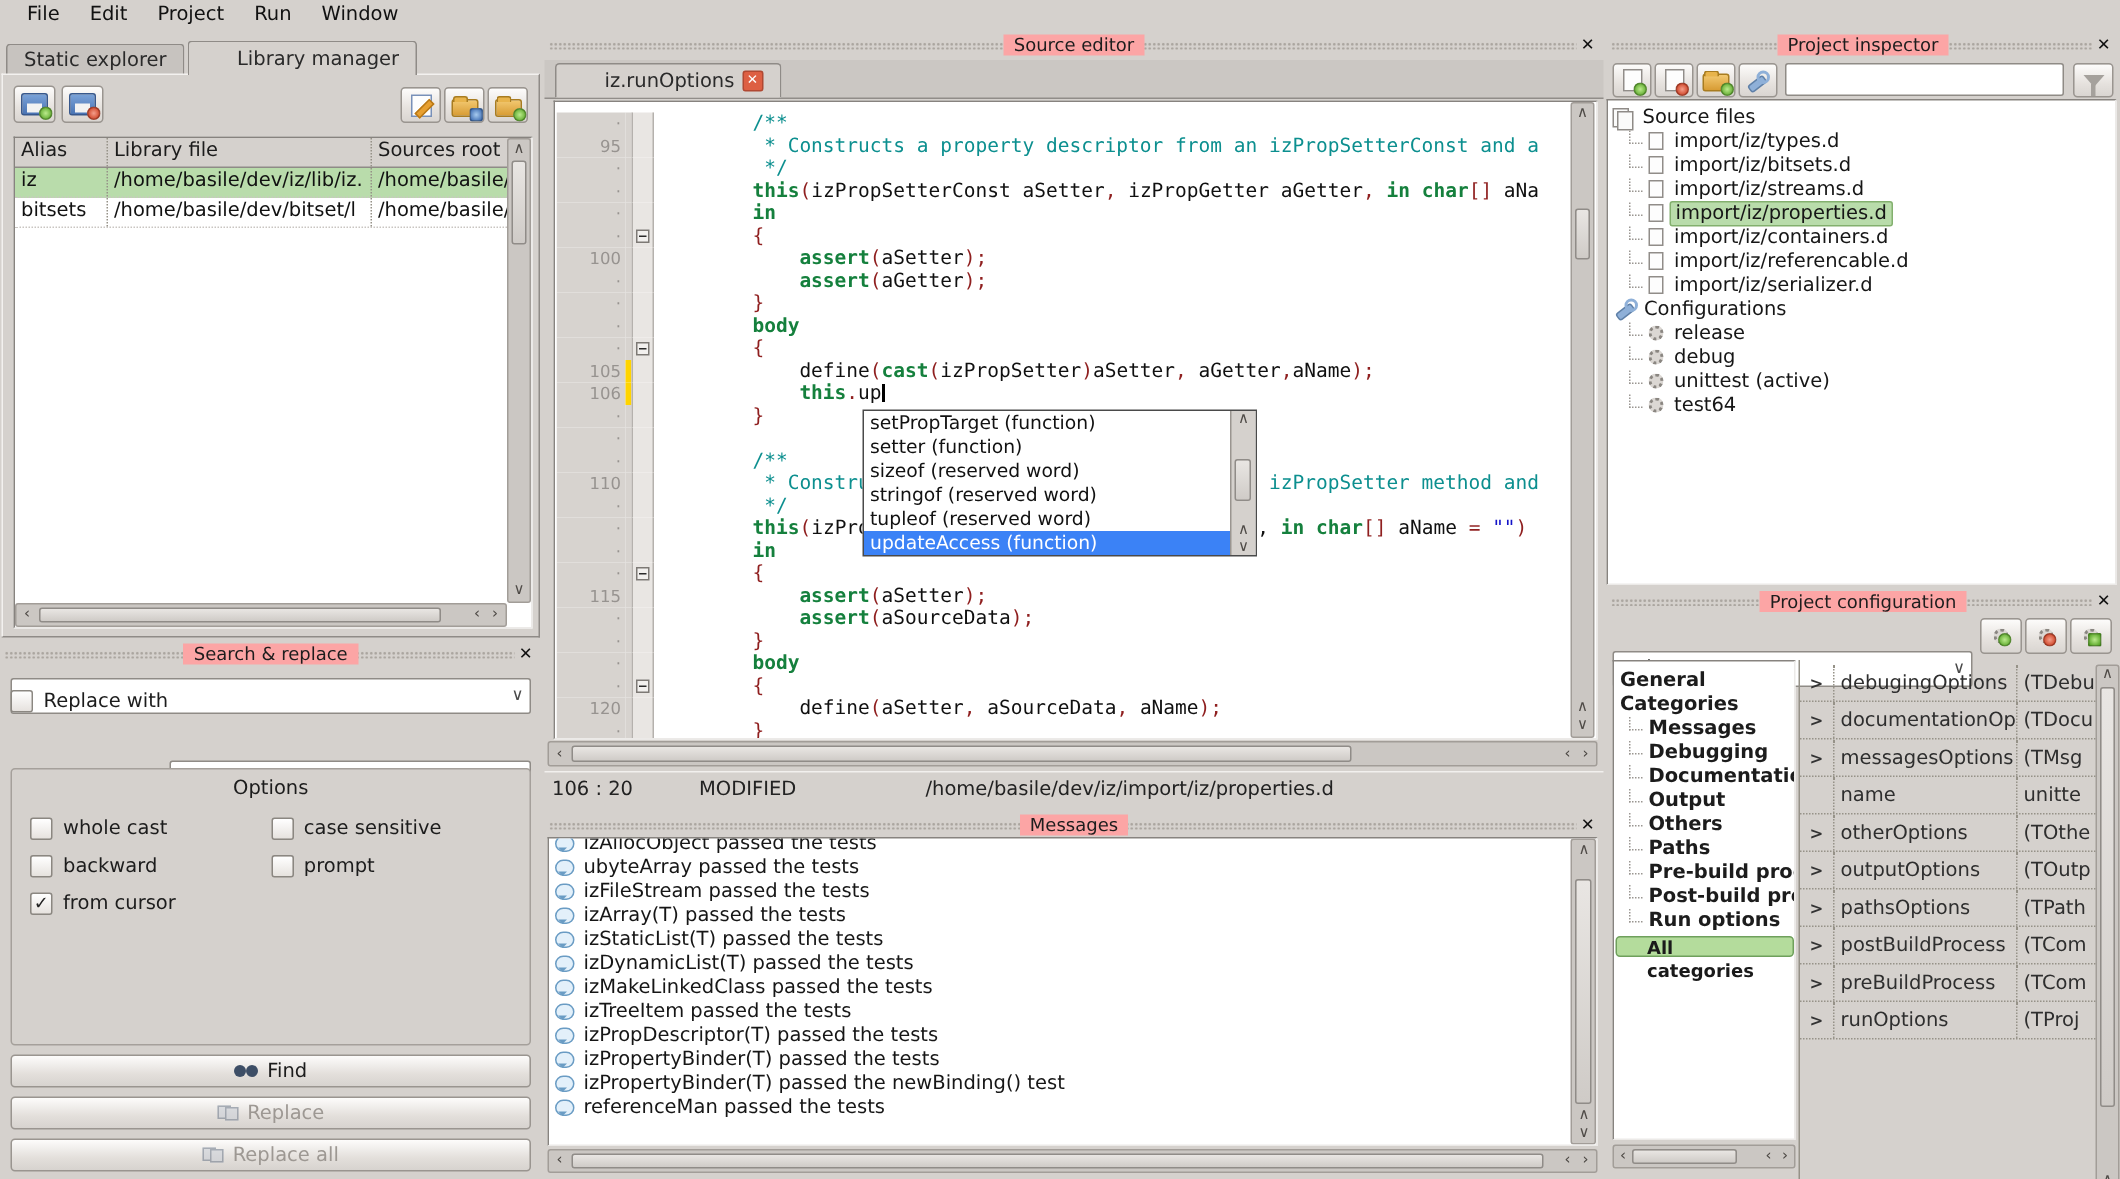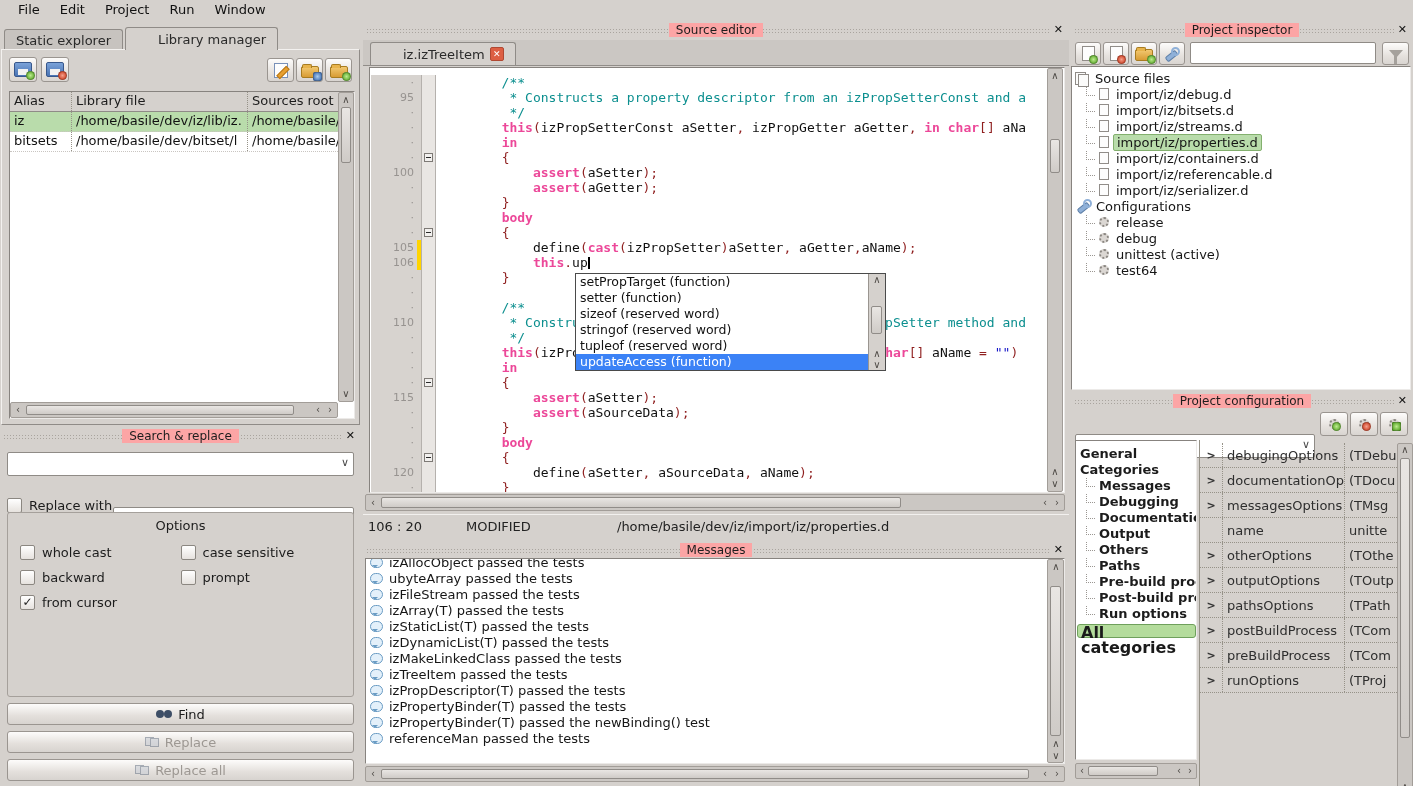--- a/index.html
+++ b/index.html
@@ -43,28 +43,28 @@
   
   #code-lines{position:absolute;left:8px;top:48px;width:676px;height:424px;background:#fff;overflow:hidden;padding-top:7px;}
   .crow{display:flex;height:15px;line-height:15px;white-space:pre;font-family:"DejaVu Sans Mono",monospace;font-size:13px;}
   .gut{width:46px;flex:0 0 auto;text-align:right;padding-right:3px;background:#d7d3cf;color:#979390;font-size:11px;font-family:"DejaVu Sans",sans-serif;}
   .mark{width:4px;flex:0 0 auto;background:#d7d3cf;}
   .mark.on{background:#ffd400;}
   .fold{width:15px;flex:0 0 auto;background:#e9e6e3;border-left:1px solid #b5b1ad;border-right:1px solid #b5b1ad;position:relative;}
   .fbox{position:absolute;left:2px;top:3px;width:9px;height:9px;background:#f2f0ee;border:1px solid #7d7975;}
   .fbox::after{content:"";position:absolute;left:1px;top:3px;width:5px;height:1px;background:#2a2a2a;}
   .ctext{padding-left:3px;}
-  .tk-k{color:#ec4899;font-weight:bold;}
+  .tk-k{color:#15803d;font-weight:bold;}
   .tk-c{color:#0c8f8f;}
   .tk-p{color:#8f1f1f;}
   .tk-s{color:#1414c8;}
   .tk-n{color:#101010;}
   .caret{display:inline-block;width:2px;height:12px;background:#000;vertical-align:-2px;}
   
-  #ccpopup{position:absolute;left:212px;top:253px;width:311px;height:98px;background:#fff;border:1px solid #4a4a4a;z-index:30;display:flex;}
+  #ccpopup{position:absolute;left:212px;top:253px;width:263px;height:98px;background:#fff;border:1px solid #4a4a4a;z-index:30;display:flex;}
   #cc-items{flex:1;overflow:hidden;}
   .cc-item{height:16px;line-height:16px;font-size:12.5px;color:#111;padding:0 4px;white-space:nowrap;}
   .cc-item.sel{background:#3b82f6;color:#fff;}
   #cc-sb{width:17px;flex:0 0 auto;background:#d5d1cd;border-left:1px solid #9a9590;position:relative;}
   
   .msg-row{display:flex;align-items:center;height:16px;font-size:13px;color:#161616;padding-left:4px;white-space:nowrap;}
   .bubble{width:13px;height:11px;border:1px solid #6a9cc4;background:#e3f0fa;border-radius:7px 7px 7px 7px;margin-right:6px;position:relative;flex:0 0 auto;}
   .bubble::after{content:"";position:absolute;left:1px;bottom:-4px;border:3px solid transparent;border-top-color:#6a9cc4;}
   
   .trow{display:flex;align-items:center;height:16px;font-size:13px;color:#161616;white-space:nowrap;padding-left:3px;}
@@ -99,21 +99,21 @@
   .ic-binoc::before{left:0;}.ic-binoc::after{right:0;}
   .ic-repl{width:14px;height:10px;position:relative;opacity:.55;}
   .ic-repl::before,.ic-repl::after{content:"";position:absolute;width:7px;height:7px;border:1px solid #6a7688;background:#c8cdd6;}
   .ic-repl::before{left:0;top:0;}.ic-repl::after{right:0;bottom:0;}
   
   .prow{display:flex;align-items:center;height:25px;border-bottom:1px dotted #969288;font-size:13px;color:#2e2e2e;}
   .pex{width:23px;flex:0 0 auto;text-align:center;border-right:1px dotted #969288;height:100%;display:flex;align-items:center;justify-content:center;}
   .exa{font-size:11px;font-weight:bold;color:#333;}
   .pname{width:122px;flex:0 0 auto;padding:0 4px;border-right:1px dotted #969288;height:100%;display:flex;align-items:center;overflow:hidden;white-space:nowrap;}
   .pval{flex:1;padding:0 4px;overflow:hidden;white-space:nowrap;}
-  .chip{display:inline-block;background:#b4dc9c;border:1px solid #6fa05c;border-radius:3px;padding:0 3px;font-size:16px;color:#1a1a1a;height:14px;line-height:15px;margin:3px 0 0 1px;}
+  .chip{display:inline-block;background:#b4dc9c;border:1px solid #6fa05c;border-radius:3px;padding:0 20px;font-size:12px;color:#1a1a1a;height:14px;line-height:15px;margin:3px 0 0 1px;}
   .catrow{display:flex;align-items:center;height:16px;font-size:13px;color:#1c1c1c;white-space:nowrap;padding-left:4px;overflow:hidden;}
   .catrow.child{padding-left:10px;}
   #menubar{display:flex;gap:0;height:19px;align-items:center;padding-left:8px;font-size:13px;color:#111;}
   .menu-item{padding:0 10px;}
 </style>
 </head>
 <body>
 
 <div id="menubar" class="abs" style="left:0;top:0;width:1413px;">
     <div class="menu-item">File</div>
@@ -194,21 +194,21 @@
   </div>
 
   <div class="ptitle" style="left:0;top:408px;width:361px;">
     <span class="tlabel">Search &amp; replace</span>
     <span class="pclose">✕</span>
   </div>
   <div class="abs field" style="left:7px;top:432px;width:347px;height:24px;">
     <input style="">
     <span class="drop">∨</span>
   </div>
-  <div class="abs cb-row" style="left:7px;top:478px;">
+  <div class="abs cb-row" style="left:7px;top:440px;">
     <span class="cb"></span>
     <span>Replace with</span>
   </div>
   <div class="abs field" style="left:113px;top:463px;width:241px;height:24px;">
     <input style="">
     <span class="drop">∨</span>
   </div>
   <div class="abs gframe" style="left:7px;top:492px;width:347px;height:185px;">
     <div style="text-align:center;font-size:13px;color:#1c1c1c;padding-top:5px;">Options</div>
     <div id="opts-grid" style="display:grid;grid-template-columns:1fr 1fr;row-gap:10px;padding:12px 12px;">
@@ -252,21 +252,21 @@
 
 <div class="abs" style="left:363px;top:20px;width:706px;height:766px;">
 
   <div class="ptitle" style="left:0;top:2px;width:706px;">
     <span class="tlabel">Source editor</span>
     <span class="pclose">✕</span>
   </div>
 
   <div class="abs" style="left:0;top:20px;width:706px;height:26px;background:#cbc7c3;border-bottom:1px solid #918d89;">
     <div class="tab on" style="position:absolute;left:7px;bottom:0;gap:5px;">
-      <span>iz.izTreeItem</span>
+      <span>iz.runOptions</span>
       <span style="width:14px;height:14px;background:#dd5f43;border:1px solid #b04832;border-radius:2px;color:#fff;font-size:9px;line-height:12px;text-align:center;">✕</span>
     </div>
   </div>
 
   <div class="abs sunken" style="left:6px;top:47px;width:696px;height:426px;background:#fff;"></div>
   <div id="code-lines">
       <div class="crow"><div class="gut">·</div><div class="mark"></div><div class="fold"></div><div class="ctext"><span class="tk-c">        /**</span></div></div>
       <div class="crow"><div class="gut">95</div><div class="mark"></div><div class="fold"></div><div class="ctext"><span class="tk-c">         * Constructs a property descriptor from an izPropSetterConst and a</span></div></div>
       <div class="crow"><div class="gut">·</div><div class="mark"></div><div class="fold"></div><div class="ctext"><span class="tk-c">         */</span></div></div>
       <div class="crow"><div class="gut">·</div><div class="mark"></div><div class="fold"></div><div class="ctext"><span class="tk-n">        </span><span class="tk-k">this</span><span class="tk-p">(</span><span class="tk-n">izPropSetterConst aSetter</span><span class="tk-p">,</span><span class="tk-n"> izPropGetter aGetter</span><span class="tk-p">,</span><span class="tk-n"> </span><span class="tk-k">in</span><span class="tk-n"> </span><span class="tk-k">char</span><span class="tk-p">[]</span><span class="tk-n"> aNa</span></div></div>
@@ -437,21 +437,21 @@
 
   <div class="abs sunken" style="left:0;top:46px;width:340px;height:324px;overflow:hidden;">
     <div id="insp-tree" style="padding-top:3px;">
         <div class="trow root">
           <span class="ic-pages"></span>
           <span class="tlabel">Source files</span>
         </div>
         <div class="trow child">
           <span class="stub"></span>
           <span class="ic-doc"></span>
-          <span class="tlabel">import/iz/debug.d</span>
+          <span class="tlabel">import/iz/types.d</span>
         </div>
         <div class="trow child">
           <span class="stub"></span>
           <span class="ic-doc"></span>
           <span class="tlabel">import/iz/bitsets.d</span>
         </div>
         <div class="trow child">
           <span class="stub"></span>
           <span class="ic-doc"></span>
           <span class="tlabel">import/iz/streams.d</span>

